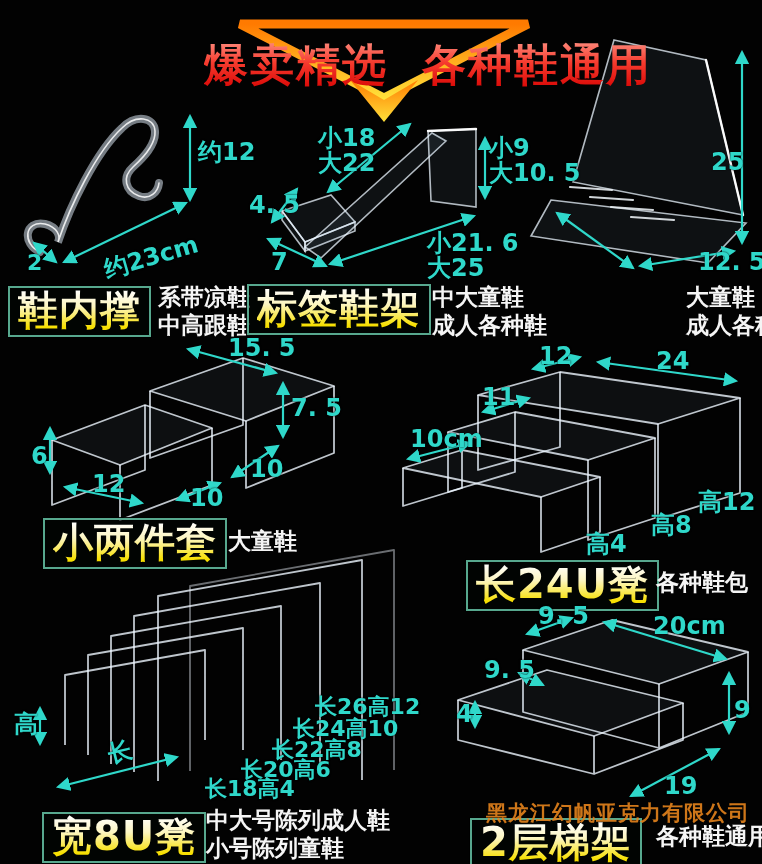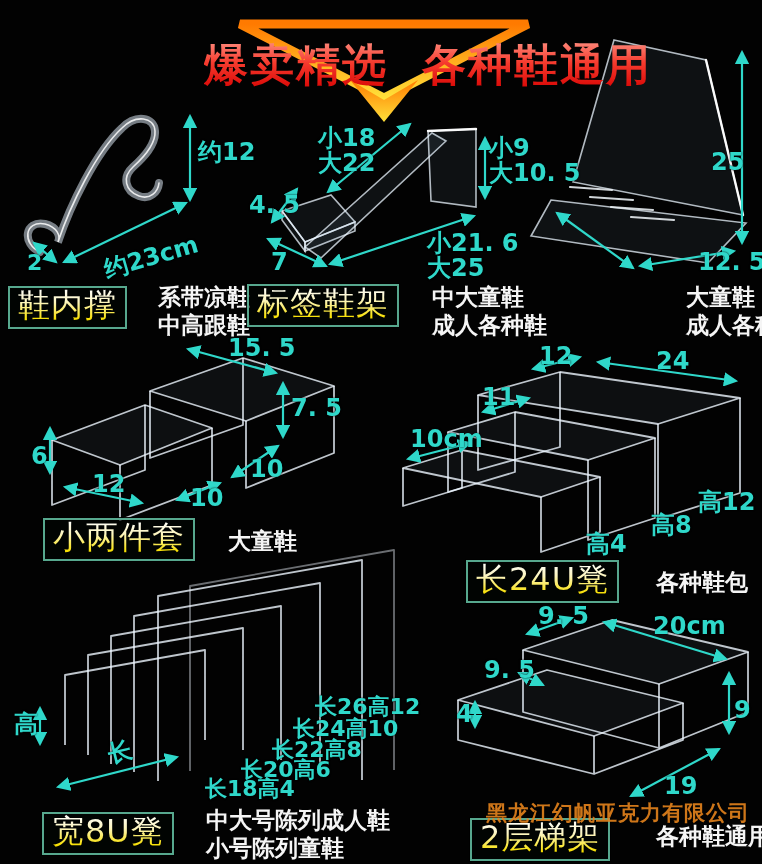--- a/index.html
+++ b/index.html
@@ -7,21 +7,21 @@
           font-family:"DejaVu Sans","Liberation Sans",sans-serif;}
   svg.layer{position:absolute;left:0;top:0;z-index:1;}
   .txt{position:absolute;z-index:3;white-space:nowrap;}
   
   .dim{color:#2fd8ca;font-weight:bold;font-size:24px;line-height:1.04;text-shadow:0 0 2px #000;}
   .dim-sm{font-size:22px;}
   .dim-blk span{display:block;}
   
   .badge{position:absolute;z-index:3;border:2px solid #57a88e;background:rgba(2,6,4,.6);
          padding:1px 8px 4px 8px;box-shadow:0 0 0 1px rgba(0,0,0,.9);}
-  .badge b{font-weight:normal;font-size:32px;line-height:1.05;letter-spacing:1px;
+  .badge b{font-weight:bold;font-size:40px;line-height:1.05;letter-spacing:1px;
            background:linear-gradient(180deg,#ffffff 6%,#fdf6c0 42%,#f7df00 88%);
            -webkit-background-clip:text;background-clip:text;color:transparent;}
   
   .desc{color:#f5f5f5;font-weight:bold;font-size:23px;line-height:1.22;}
   .desc span{display:block;margin-left:36px;}
   
   .banner{top:36px;left:204px;display:flex;gap:34px;font-size:44px;font-weight:bold;letter-spacing:2px;
           background:linear-gradient(180deg,#ff9d8f 0%,#f63b2e 45%,#d50000 95%);
           -webkit-background-clip:text;background-clip:text;color:transparent;z-index:3;}
   .watermark{color:#e5831c;opacity:.9;font-size:21px;font-weight:bold;letter-spacing:1px;z-index:4;}

